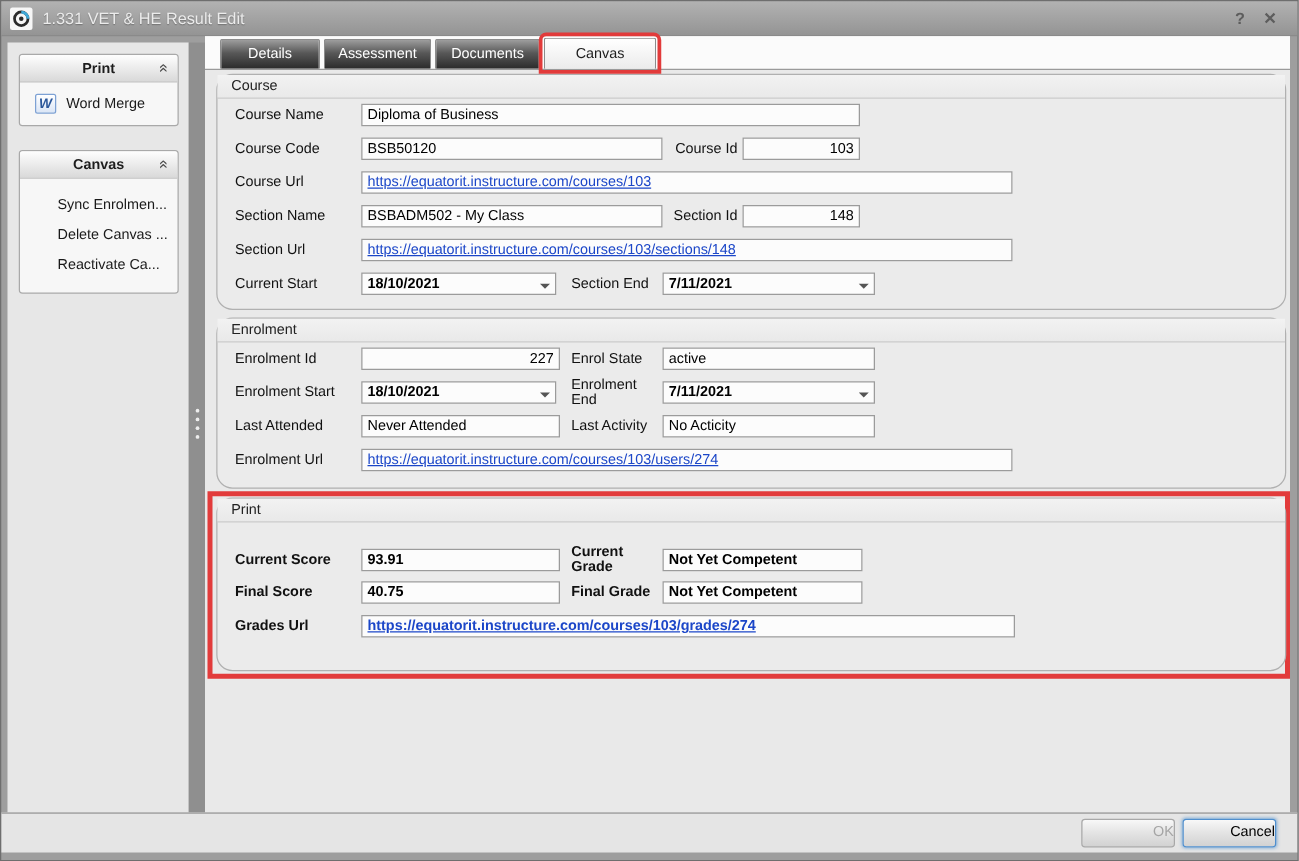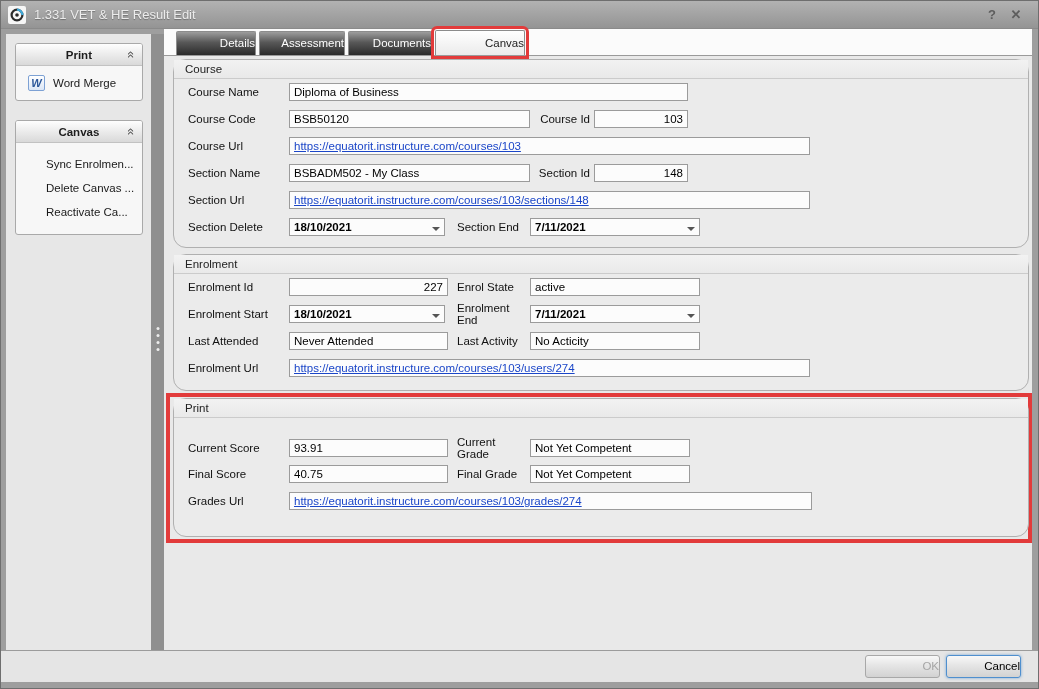--- a/index.html
+++ b/index.html
@@ -45,41 +45,41 @@
               background:#8f8f8f; }
   .grip { position:absolute; left:50%; top:293px; transform:translateX(-50%);
           display:flex; flex-direction:column; gap:4px; }
   .grip i { width:3px; height:3px; background:#ededed; border-radius:50%; }
 
   
   .main { position:absolute; left:163px; top:28px; right:6px; bottom:38px; background:#e9e9e9; }
   .tabstrip { position:absolute; top:0; left:0; right:0; height:27px; background:#fbfbfb;
               border-bottom:1px solid #9a9a9a; display:flex; align-items:flex-end;
               padding-left:12px; }
-  .tab { height:24px; line-height:22px; text-align:right; font-size:11.5px; margin-right:3px;
+  .tab { height:24px; line-height:22px; text-align:center; font-size:11.5px; margin-right:3px;
          border:1px solid #8c8c8c; border-bottom:none; border-radius:2px 2px 0 0;
          background:linear-gradient(#9d9d9d,#585858 45%,#2b2b2b); color:#fff; cursor:default;margin-top:22px; }
   .tab.t0 { width:80px; } .tab.t1 { width:86px; } .tab.t2 { width:84px; }
   .tab.active { width:90px; height:25px; line-height:24px;
                 background:linear-gradient(#ffffff,#ebebeb); color:#1d1d1d;
                 outline:3px solid #e23b3b; outline-offset:1px; position:relative; z-index:3; }
 
   .page { position:absolute; top:28px; left:0; right:0; bottom:0; }
 
   
   .groupbox { position:absolute; background:#ebebeb; border:1px solid #b0b0b0;
               border-radius:13px; }
   .gb-caption { height:19px; line-height:19px; padding-left:11px; font-size:11.5px;
                 color:#222; border-bottom:1px solid #cbcbcb;
                 background:linear-gradient(#f2f2f2,#e9e9e9); }
   .gb-body { padding:4px 0 0 14px; }
   .gb-course   { left:9px;  top:2px;   width:856px; height:189px; }
   .gb-enrol    { left:9px;  top:197px; width:856px; height:137px; }
   .gb-grades   { left:9px;  top:341px; width:856px; height:139px; z-index:2; }
-  .gb-grades .gb-body { padding-top:21px; }
+  .gb-grades .gb-body { padding-top:21px;font-weight:bold; }
   .red-frame   { position:absolute; left:2px; top:336px; width:866px; height:150px;
                  border:4px solid #e23b3b; z-index:1; pointer-events:none; }
 
   
   .frow { display:flex; align-items:center; height:18px; margin-bottom:9px; font-size:11.5px; }
   .frow.g2 { margin-bottom:8px; }
   .lbl  { width:101px; color:#111; }
   .lbl2 { width:73px; margin-left:12px; color:#111; }
   .lbl2.half { margin-left:9px; }
   .lbl2id { width:64px; text-align:right; padding-right:4px; color:#111; }
@@ -192,21 +192,21 @@
             <span class="lbl2id">Section Id</span>
             <span class="fld ra w-id">148</span>
           </div>
           <div class="frow">
             <span class="lbl">Section Url</span>
             <span class="fld w-url">
                 <a class="lnk" href="#">https://equatorit.instructure.com/courses/103/sections/148</a>
               </span>
           </div>
           <div class="frow">
-            <span class="lbl">Section Delete</span>
+            <span class="lbl">Current Start</span>
             <span class="fld dd w-dd">
               <span>18/10/2021</span>
               <span class="dd-arrow"></span>
             </span>
             <span class="lbl2">Section End</span>
             <span class="fld dd w-half2">
               <span>7/11/2021</span>
               <span class="dd-arrow"></span>
             </span>
           </div>

